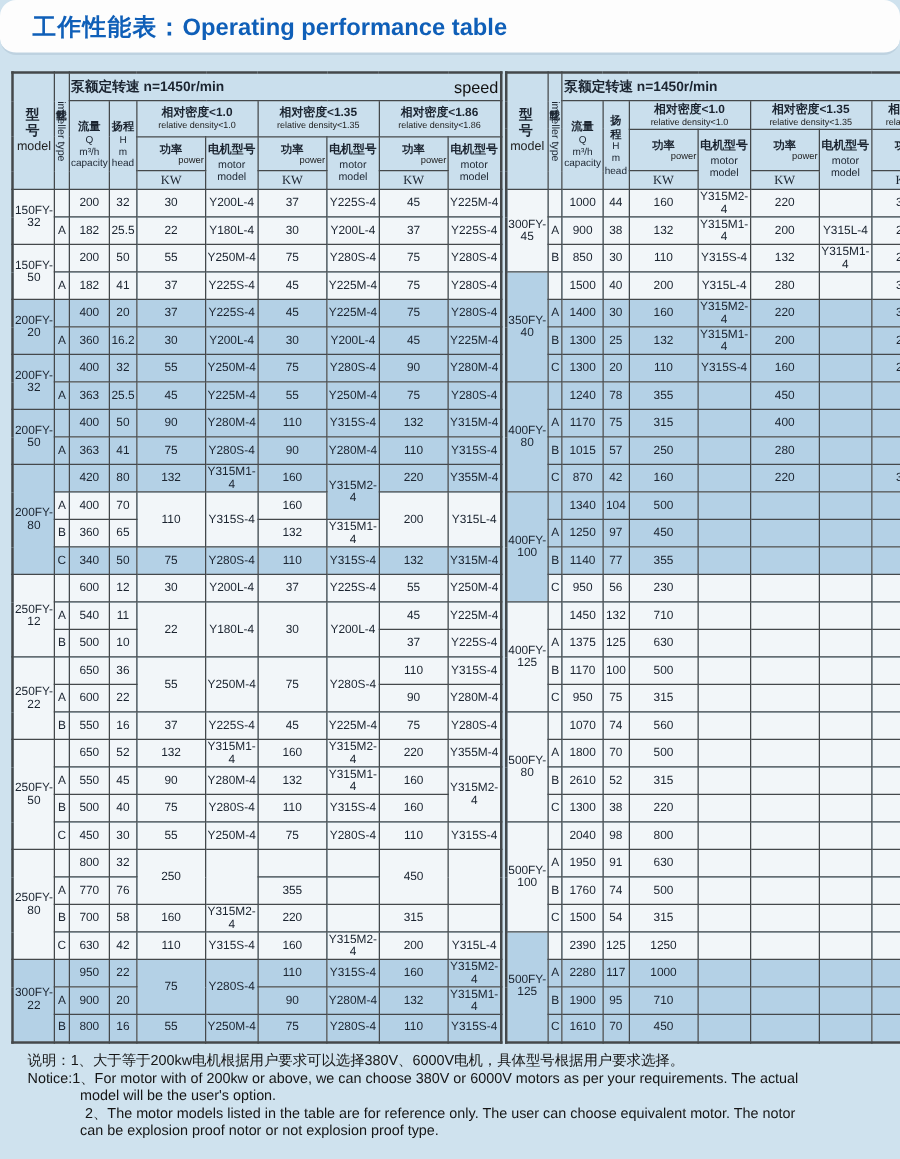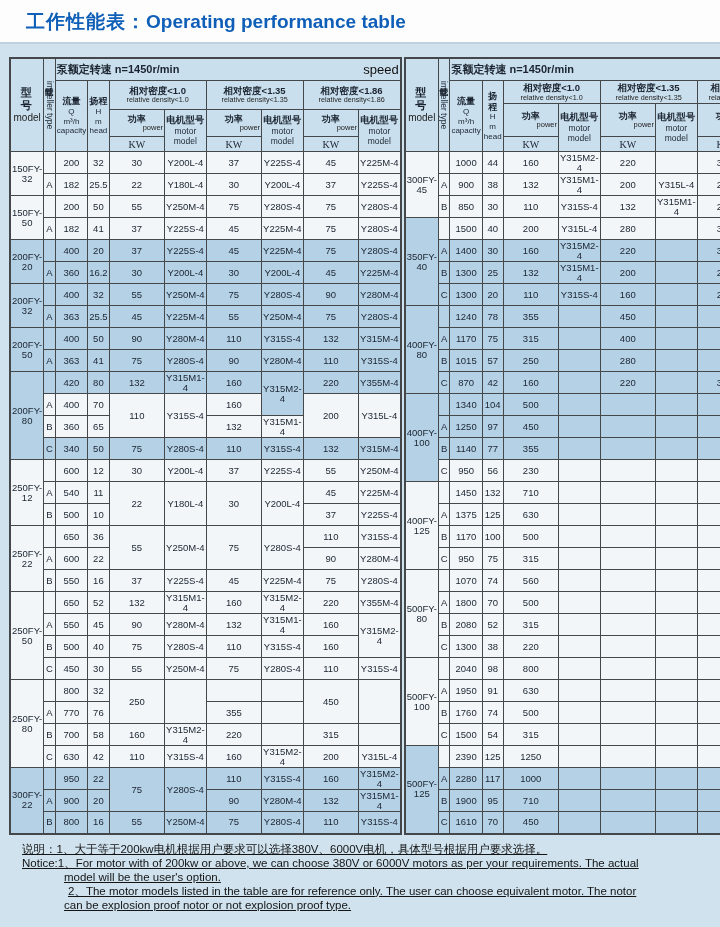--- a/index.html
+++ b/index.html
@@ -8,20 +8,21 @@
     background:#cfe2ee;
     font-family:"Liberation Sans","DejaVu Sans",sans-serif;
     color:#1b2430;
     overflow:hidden;
   }
   *{box-sizing:border-box;}
   .title-band{
     background:#fdfdfd;
     padding:9px 10px 7px 26px;
     border-bottom:2px solid #bed2e0;
+    border-radius:13px;
   }
   .title-zh{font-size:19px;font-weight:bold;color:#0f5fb8;letter-spacing:1px;}
   .title-en{font-size:19px;font-weight:bold;color:#0f5fb8;}
   .tables{display:flex;gap:2px;padding:13px 3px 0 9px;}
   table.perf{border-collapse:collapse;table-layout:fixed;border:2px solid #44484b;background:#cfe2ee;}
   table.perf th,table.perf td{
     border:1px solid #44484b;
     padding:0 1px;text-align:center;vertical-align:middle;overflow:hidden;
   }
   table.perf th{background:#cadfed;font-weight:normal;}
@@ -43,21 +44,21 @@
   .pow-en{font-size:7.5px;line-height:1;color:#222;padding-left:32px;}
   .kw{font-weight:bold;font-size:10px;font-family:Liberation Serif, serif;}
   .motor-lines div{line-height:1.25;font-size:8.5px;}
   .motor-lines .l0{font-weight:bold;font-size:9.5px;}
   .vert{
     writing-mode:vertical-lr;text-orientation:mixed;
     font-size:8.5px;letter-spacing:0;line-height:1;
     height:92px;margin:0 auto;white-space:nowrap;
   }
   td.model-cell{font-size:9.5px;}
-  .notes{padding:7px 6px 0 8px;font-size:11.5px;line-height:14px;color:#151515;text-decoration:underline;}
+  .notes{padding:7px 6px 0 8px;font-size:11.5px;line-height:14px;color:#151515;}
   .notes .ind0{margin-left:14px;}
   .notes .ind1{margin-left:60px;}
   .notes .ind2{margin-left:56px;}
   .notes .nl{white-space:nowrap;}
 </style>
 </head>
 <body>
 
 <div class="title-band">
   <span class="title-zh">工作性能表：</span><span class="title-en">Operating performance table</span>
@@ -815,21 +816,21 @@
             <td class="t0">70</td>
             <td class="t0">500</td>
             <td class="t0"></td>
             <td class="t0"></td>
             <td class="t0"></td>
             <td class="t0"></td>
             <td class="t0"></td>
           </tr>
           <tr>
             <td class="t0">B</td>
-            <td class="t0">2080</td>
+            <td class="t0">2610</td>
             <td class="t0">52</td>
             <td class="t0">315</td>
             <td class="t0"></td>
             <td class="t0"></td>
             <td class="t0"></td>
             <td class="t0"></td>
             <td class="t0"></td>
           </tr>
           <tr>
             <td class="t0">C</td>

